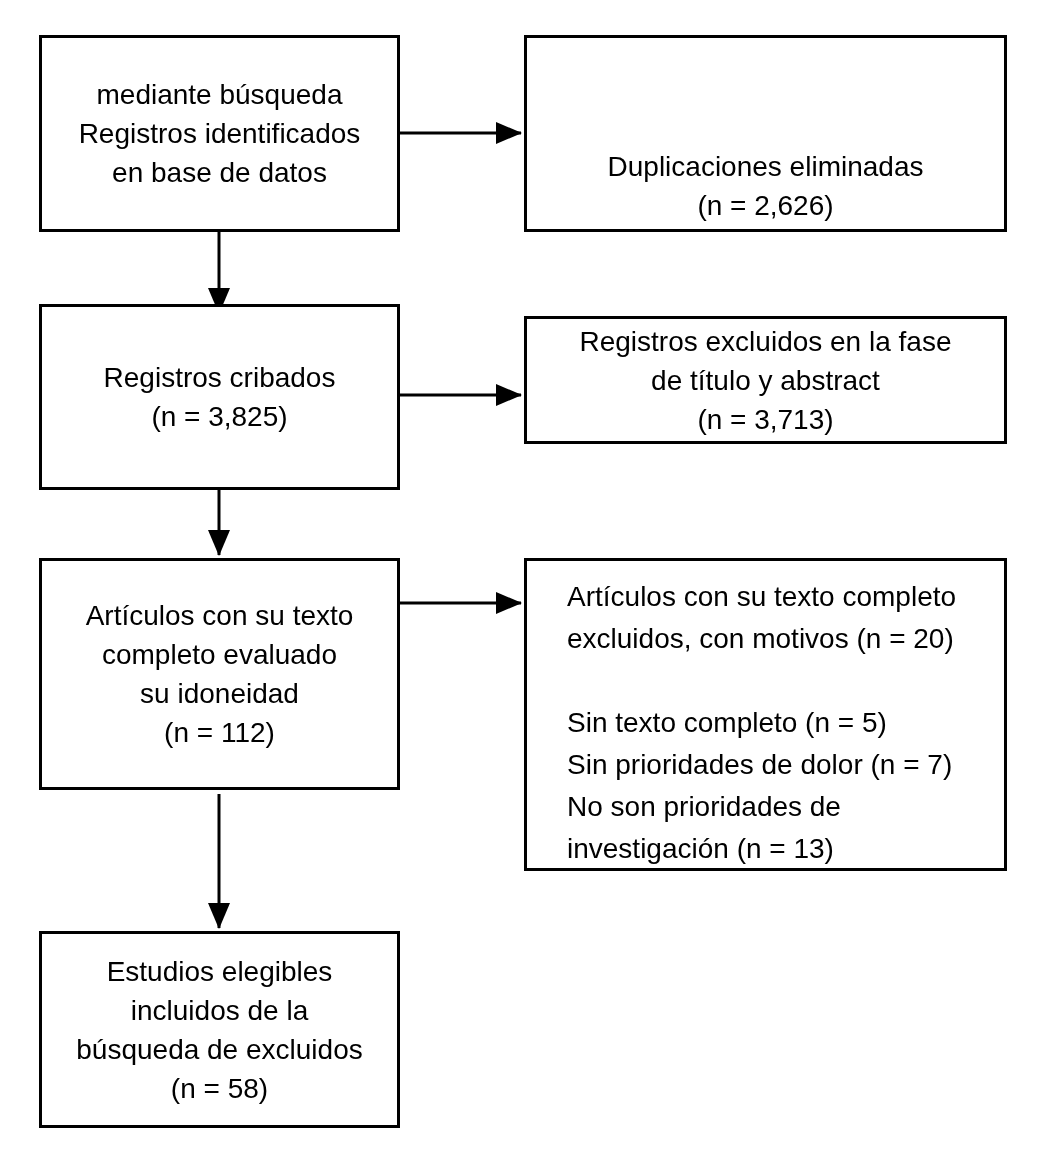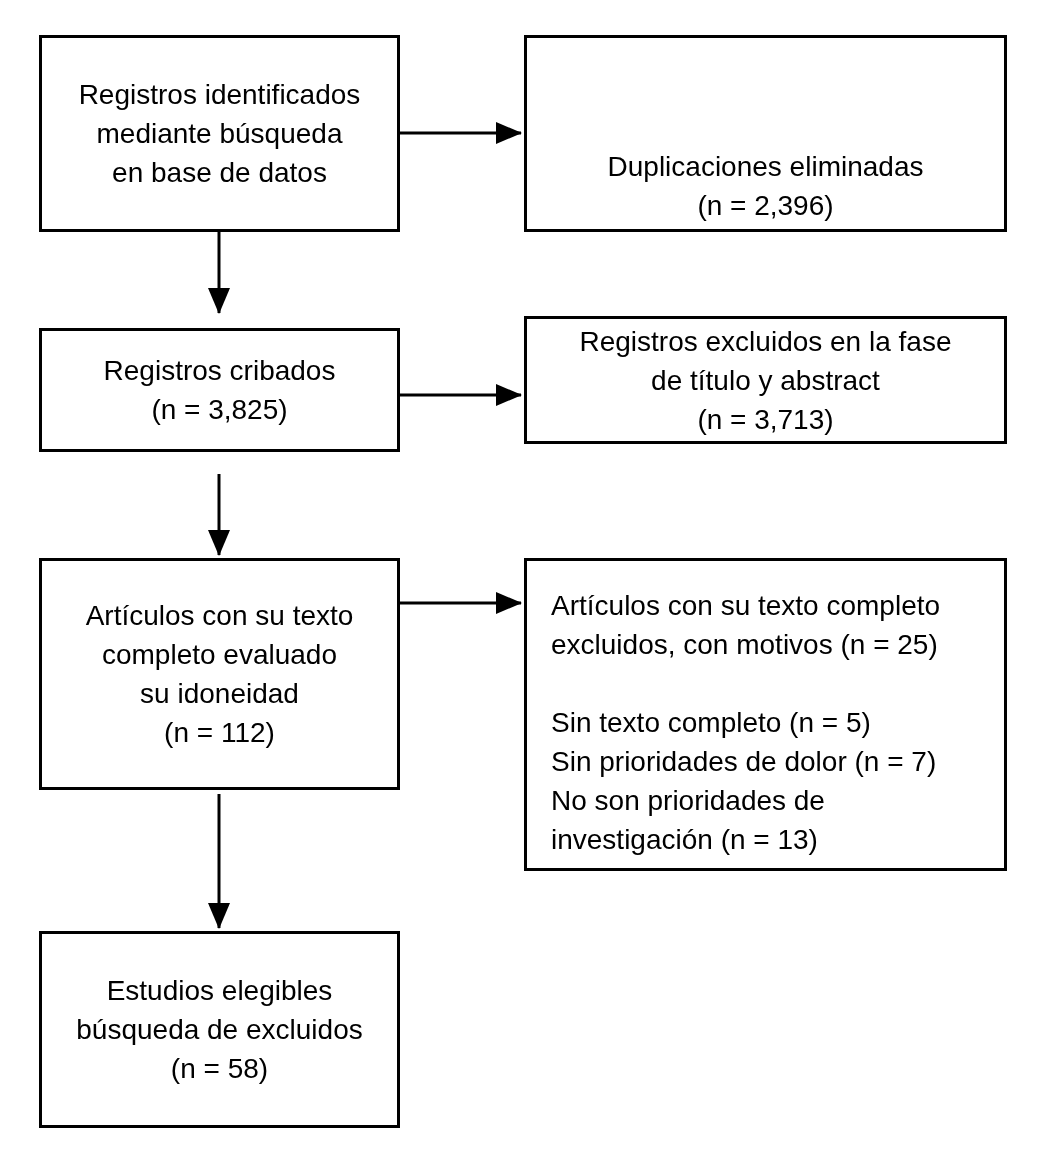--- a/index.html
+++ b/index.html
@@ -23,27 +23,27 @@
     align-items: center;
     text-align: center;
     font-size: 28px;
     line-height: 39px;
     padding: 4px;
   }
   .left-col  { left: 39px;  width: 361px; }
   .right-col { left: 524px; width: 483px; }
   .box .line { min-height: 39px; width: 100%; }
   .box.align-left {
-    justify-content: center;
+    justify-content: space-between;
     align-items: flex-start;
     text-align: left;
-    padding: 16px 16px 0 24px;
+    padding: 16px 16px 0 40px;
   }
   .pos-l1 { top: 35px;  height: 197px; }
-  .pos-l2 { top: 328px; height: 124px; }
+  .pos-l2 { top: 304px; height: 186px; }
   .pos-l3 { top: 558px; height: 232px; }
   .pos-l4 { top: 931px; height: 197px; }
   .pos-r1 { top: 35px;  height: 197px; justify-content: flex-end; }
   .pos-r2 { top: 316px; height: 128px; }
   .pos-r3 { top: 558px; height: 313px; }
   svg.arrows {
     position: absolute;
     left: 0; top: 0;
     width: 1064px; height: 1158px;
     pointer-events: none;
@@ -64,57 +64,58 @@
       <line x1="219" y1="232" x2="219" y2="313" marker-end="url(#ah)"></line>
       <line x1="219" y1="474" x2="219" y2="555" marker-end="url(#ah)"></line>
       <line x1="219" y1="794" x2="219" y2="928" marker-end="url(#ah)"></line>
       <line x1="400" y1="133" x2="521" y2="133" marker-end="url(#ah)"></line>
       <line x1="400" y1="395" x2="521" y2="395" marker-end="url(#ah)"></line>
       <line x1="400" y1="603" x2="521" y2="603" marker-end="url(#ah)"></line>
     </g>
   </svg>
 
   <div class="box left-col pos-l1">
+    <div class="line">mediante búsqueda</div>
     <div class="line">Registros identificados</div>
-    <div class="line">mediante búsqueda</div>
     <div class="line">en base de datos</div>
   </div>
 
   <div class="box left-col pos-l2">
     <div class="line">Registros cribados</div>
     <div class="line">(n = 3,825)</div>
   </div>
 
   <div class="box left-col pos-l3">
     <div class="line">Artículos con su texto</div>
     <div class="line">completo evaluado</div>
     <div class="line">su idoneidad</div>
     <div class="line">(n = 112)</div>
   </div>
 
   <div class="box left-col pos-l4">
     <div class="line">Estudios elegibles</div>
+    <div class="line">incluidos de la</div>
     <div class="line">búsqueda de excluidos</div>
     <div class="line">(n = 58)</div>
   </div>
 
   <div class="box right-col pos-r1">
     <div class="line">Duplicaciones eliminadas</div>
-    <div class="line">(n = 2,396)</div>
+    <div class="line">(n = 2,626)</div>
   </div>
 
   <div class="box right-col pos-r2">
     <div class="line">Registros excluidos en la fase</div>
     <div class="line">de título y abstract</div>
     <div class="line">(n = 3,713)</div>
   </div>
 
   <div class="box right-col pos-r3 align-left">
     <div class="line">Artículos con su texto completo</div>
-    <div class="line">excluidos, con motivos (n = 25)</div>
+    <div class="line">excluidos, con motivos (n = 20)</div>
     <div class="line"></div>
     <div class="line">Sin texto completo (n = 5)</div>
     <div class="line">Sin prioridades de dolor (n = 7)</div>
     <div class="line">No son prioridades de</div>
     <div class="line">investigación (n = 13)</div>
   </div>
 
 </div>
 
 </body></html>

